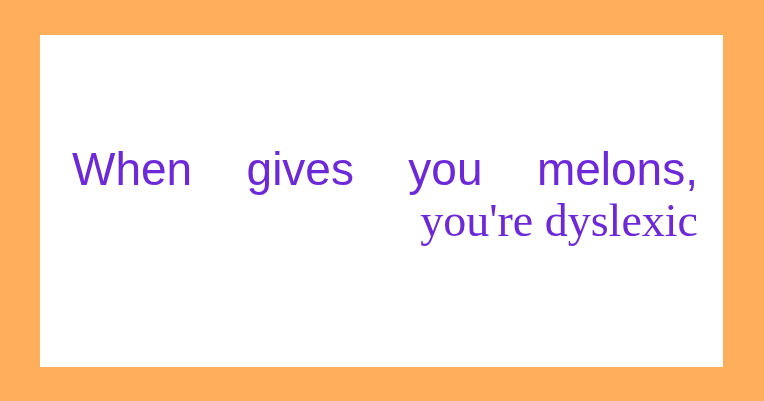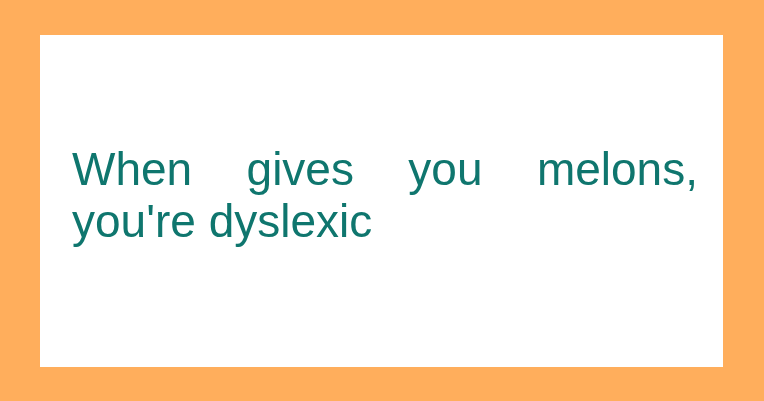--- a/index.html
+++ b/index.html
@@ -34,37 +34,38 @@
     position: absolute;
     left: 32px;
     top: 108px;
     width: 626px;
   }
   .meme-line {
     font-family: "Liberation Sans", sans-serif;
     font-size: 46px;
     line-height: 52px;
     font-weight: 400;
-    color: #0f766e;
+    color: #6d28d9;
     letter-spacing: 0px;
     white-space: nowrap;
     margin: 0;
     gap: 28px;
   }
   .meme-line.justified {
     display: flex;
     justify-content: space-between;
     width: 626px;
   }
   .meme-line.justified > span {
     display: inline-block;
   }
   .meme-line.last {
     display: block;
-    text-align: left;
+    text-align: right;
+    font-family: Liberation Serif, serif;
   }
 </style>
 </head>
 <body>
 
 <div id="meme-canvas">
 
   <div id="meme-card">
 
     <div id="meme-text-block">

